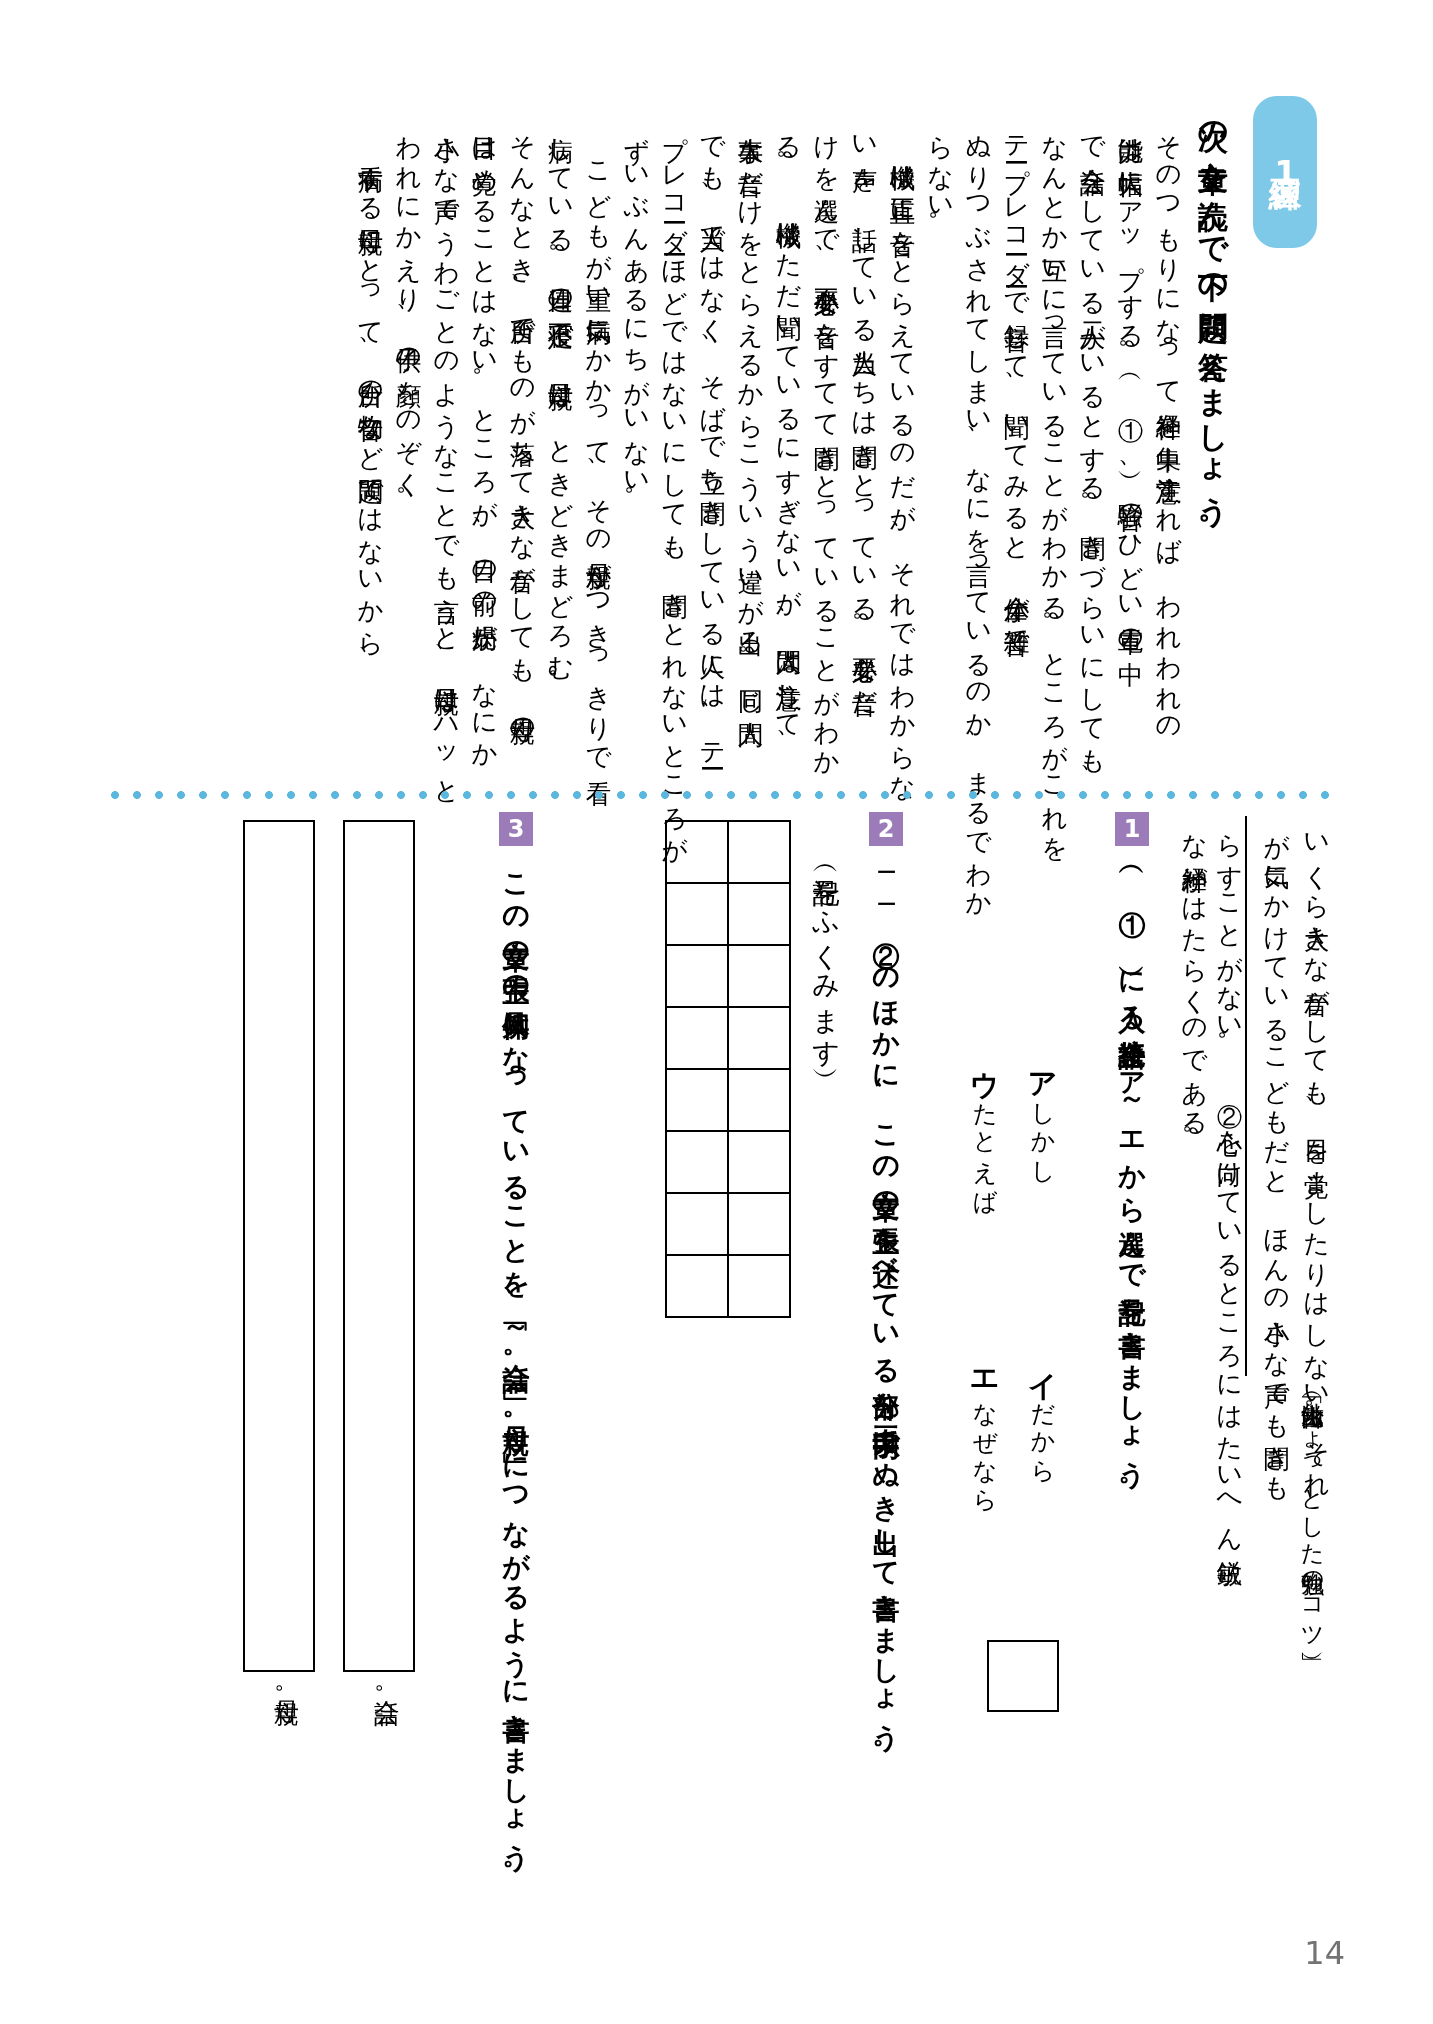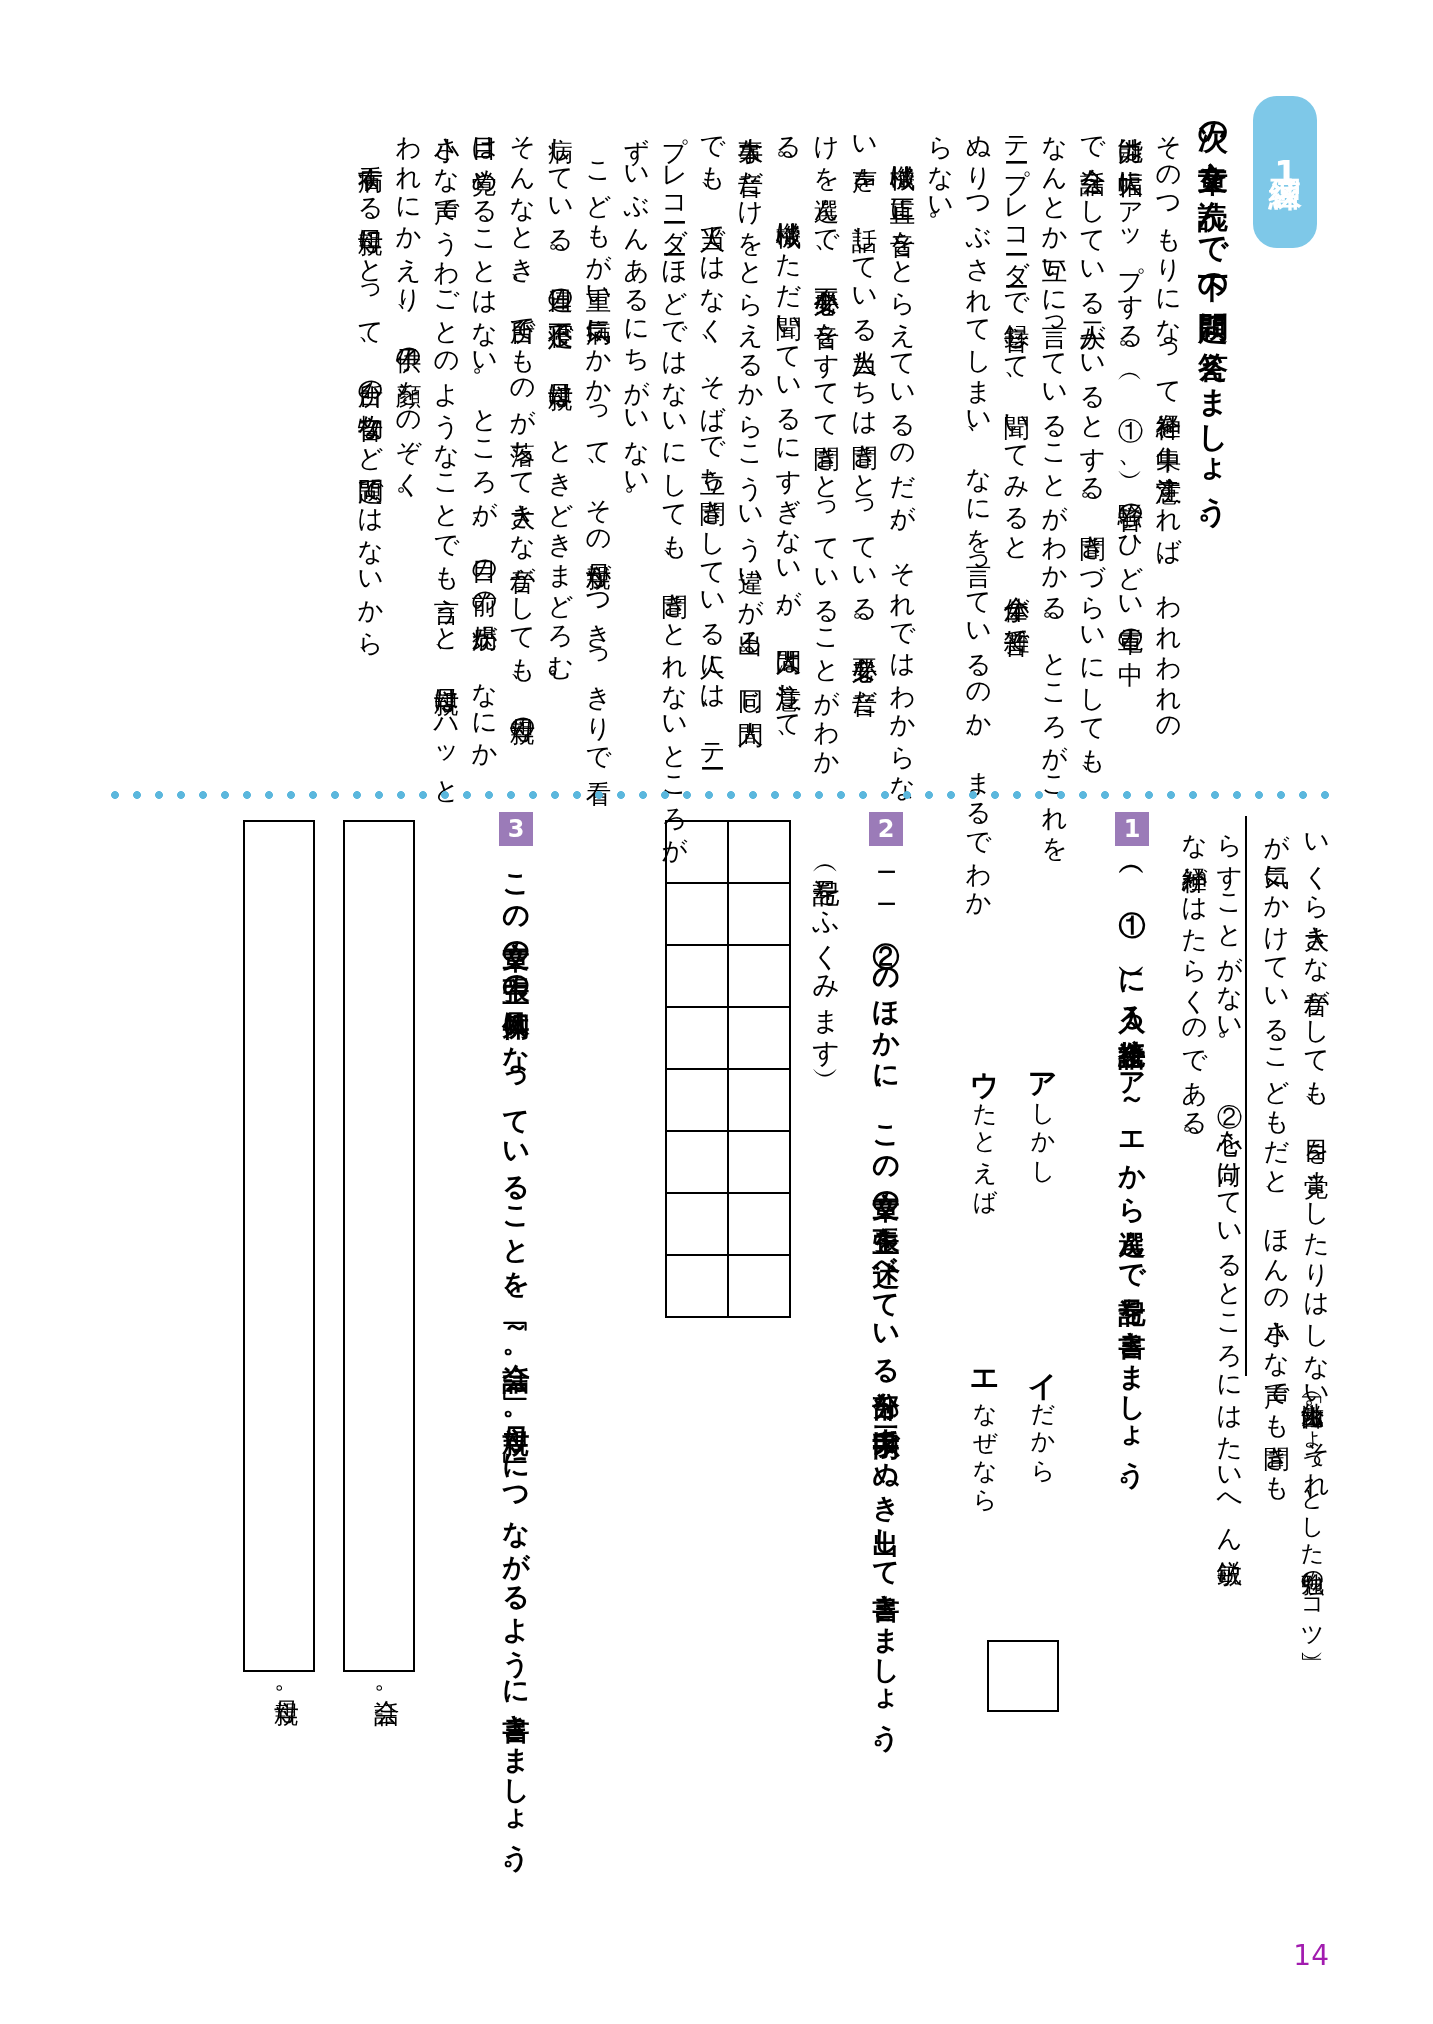--- a/index.html
+++ b/index.html
@@ -223,25 +223,25 @@
     font-size: 25.5px;
     letter-spacing: 0.055em;
     line-height: 1.0;
     white-space: pre;
     width: 38px;
   }
 
   
   #page-number {
     position: absolute;
-    right: 104px;
+    right: 88px;
     bottom: 52px;
     font-family: "DejaVu Sans", "Liberation Sans", sans-serif;
-    font-size: 28px;
-    color: #a21caf;
+    font-size: 32px;
+    color: #737373;
   }
 </style>
 </head>
 <body>
 
 <div class="page">
 
   <div id="exercise-badge">
     <span class="badge-inner">練習1</span>
   </div>

